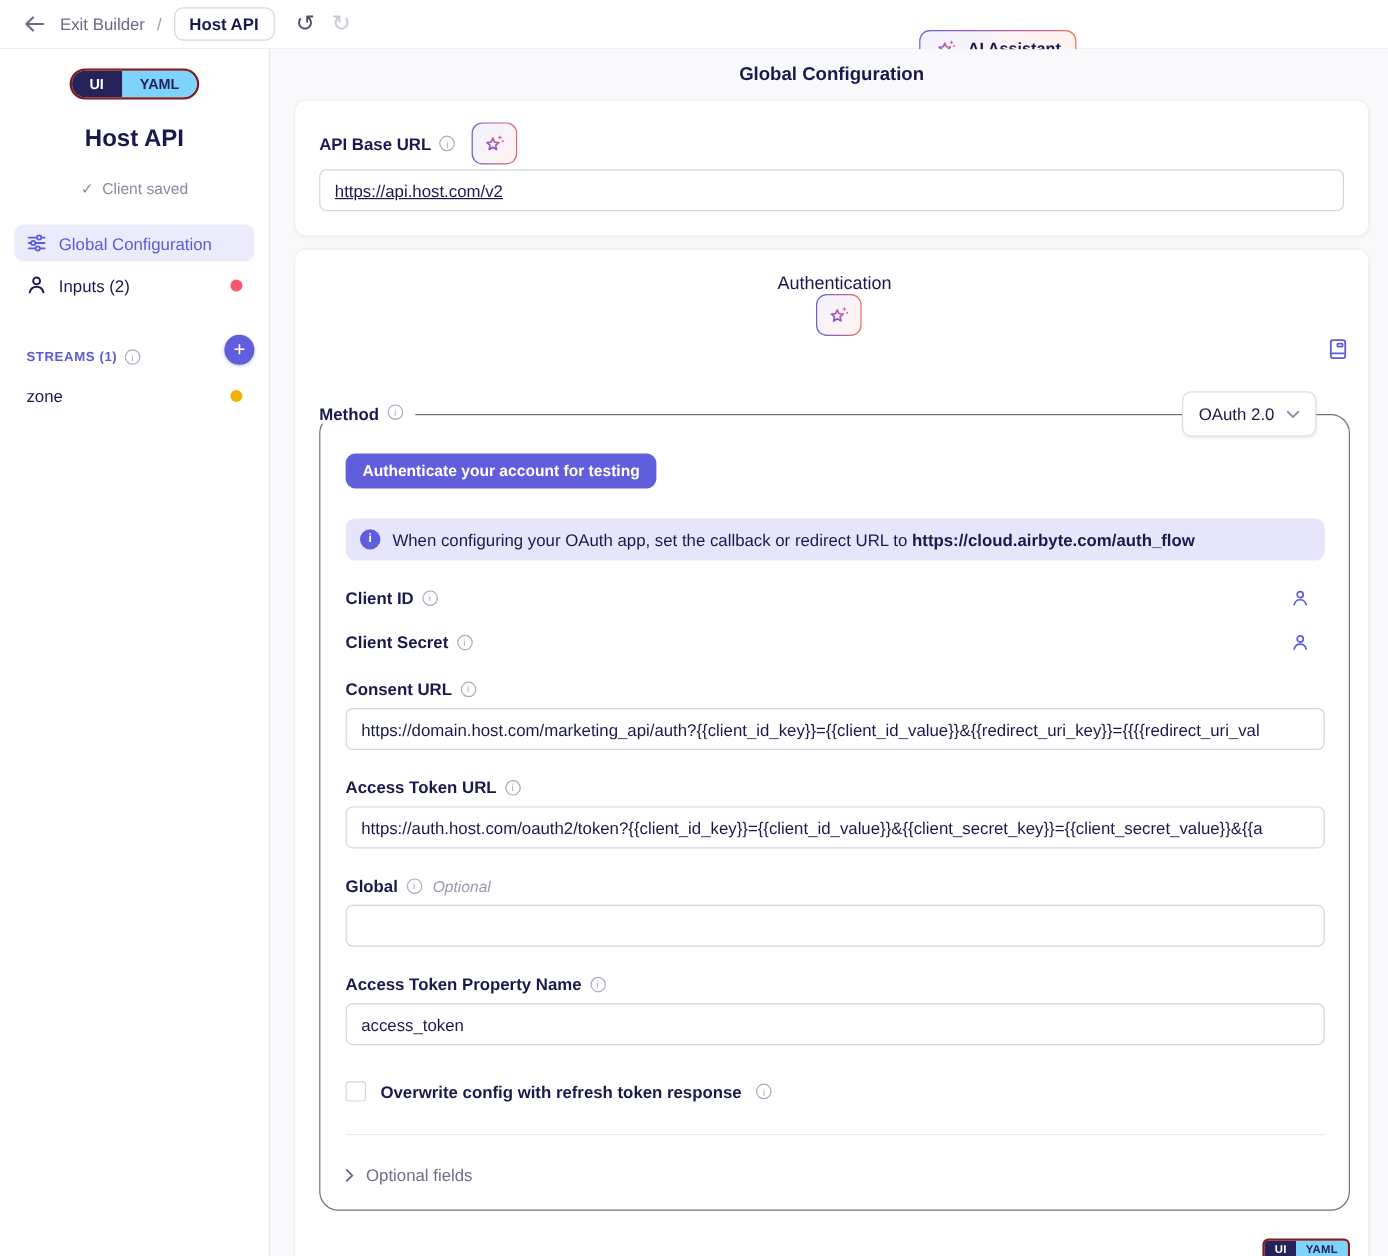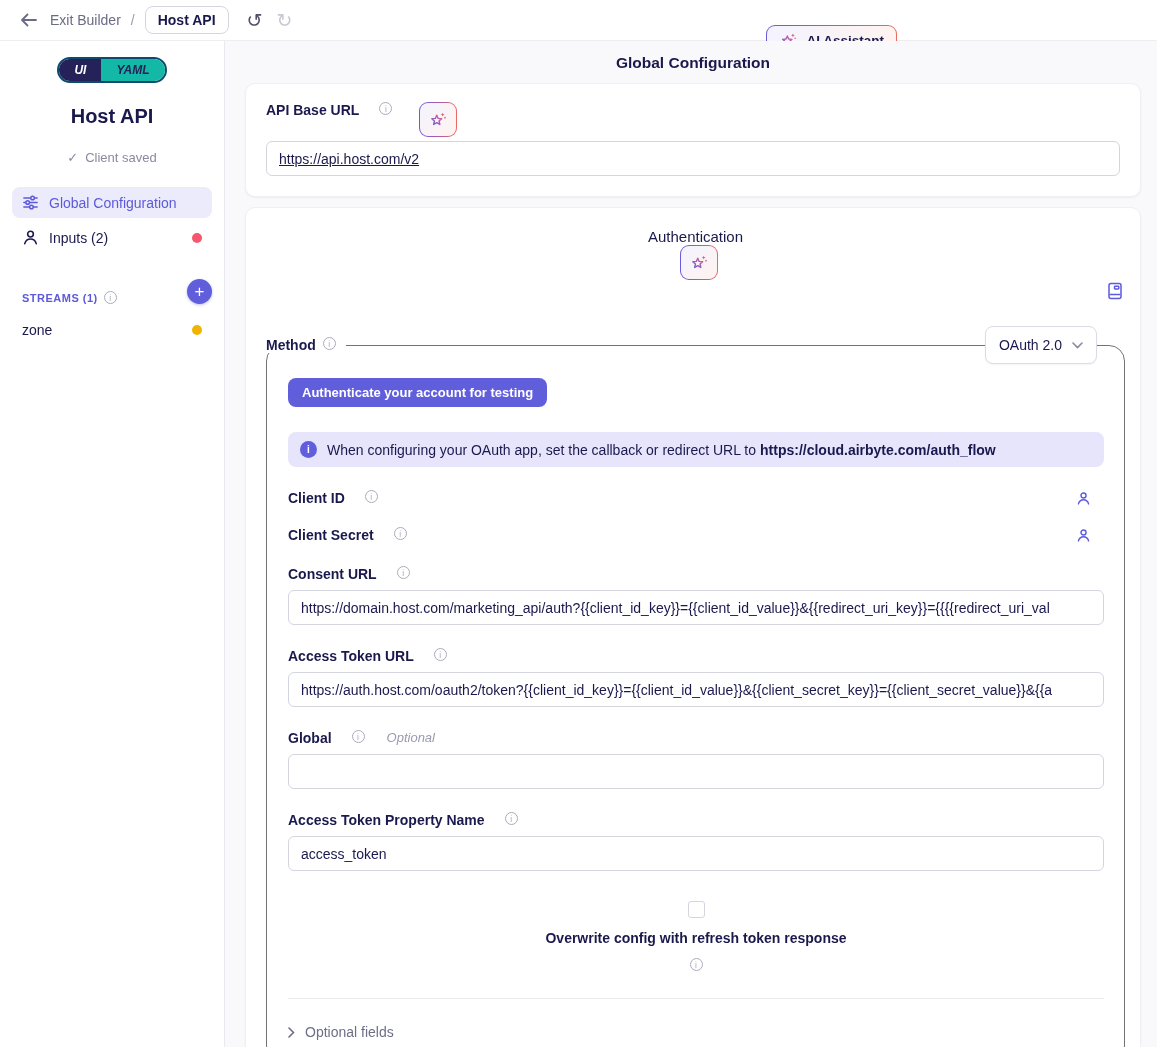--- a/index.html
+++ b/index.html
@@ -21,43 +21,43 @@
   .undo { color:#4F4F68; }
   .redo { color:#C9C9D6; margin-left:6px; }
   .grad-border { background:linear-gradient(90deg,#6A5BDC,#B05CA8 55%,#EC6A5C); padding:1px; border-radius:9px; display:inline-block; }
   .ai-assistant { margin-left:auto; margin-right:244px; cursor:pointer;margin-top:40px; }
   .ai-assistant .grad-inner { display:flex; align-items:center; gap:8px; background:linear-gradient(90deg,#F4F3FF,#FFF3F0); border-radius:8px; padding:5px 12px; }
   .ai-assistant-label { font-weight:700; font-size:13.5px; color:#1A194D; }
   
   .layout { display:flex; height:1006px; }
   
   .sidebar { width:225px; min-width:225px; background:#fff; border-right:1px solid #E9E9EF; padding:16px 12px 0; }
-  .toggle { display:flex; border:2px solid #0c4a6e; border-radius:14px; overflow:hidden; width:max-content; cursor:pointer;font-style:italic; }
+  .toggle { display:flex; border:2px solid #7f1d1d; border-radius:14px; overflow:hidden; width:max-content; cursor:pointer; }
   .toggle-lg { margin:0 auto; }
-  .toggle-seg { font-weight:700; font-size:12px; padding:4px 15px; color:#242258; background:#14b8a6; }
+  .toggle-seg { font-weight:700; font-size:12px; padding:4px 15px; color:#242258; background:#7dd3fc; }
   .toggle-seg.active { background:#242258; color:#fff; }
   .sb-title { text-align:center; font-size:20px; font-weight:700; margin-top:22px; }
   .sb-status { display:flex; justify-content:center; align-items:center; gap:7px; color:#8A8AA0; font-size:13px; margin-top:22px; }
   .check-glyph { color:#8A8AA0; font-size:13px; }
   .nav { margin-top:22px; display:flex; flex-direction:column; gap:4px; }
   .nav-item { display:flex; align-items:center; gap:10px; height:31px; border-radius:8px; padding:0 10px; font-size:14px; color:#1A194D; cursor:pointer; }
   .nav-item.active { background:#ECEBFC; color:#5C5ADB; }
   .dot { width:10px; height:10px; border-radius:50%; margin-left:auto; }
   .streams-head { display:flex; align-items:flex-end; margin-top:26px; padding-left:10px; }
   .streams-label { color:#5C5ADB; font-size:11px; font-weight:700; letter-spacing:.5px; }
   .streams-head .info-icon { margin-left:6px; }
   .add-btn { margin-left:auto; width:25px; height:25px; border-radius:50%; background:#615EDB; color:#fff; border:none; font-size:17px; line-height:1; display:flex; align-items:center; justify-content:center; cursor:pointer; box-shadow:0 1px 3px rgba(97,94,219,.4); }
   .stream-item { display:flex; align-items:center; margin-top:14px; padding:0 10px; font-size:14px; cursor:pointer; height:24px; }
   
   .main { flex:1; background:#F9F9FB; padding:13px 16px 0 20px; overflow:hidden; }
   .main-heading { text-align:center; font-size:15.5px; font-weight:700; margin-bottom:11px; }
   .card { background:#fff; border:1px solid #F0F0F4; border-radius:10px; box-shadow:0 1px 2px rgba(26,25,77,.06); }
   .card1 { padding:18px 20px 20px; margin-bottom:10px; }
   .card2 { padding:20px 15px 19px 20px; }
-  .label-row { display:flex; align-items:flex-start; gap:20px; }
+  .label-row { display:flex; align-items:center; gap:7px; }
   .field-label { font-size:14px; font-weight:600; }
   .info-icon { width:13px; height:13px; border:1px solid #ABABBF; border-radius:50%; color:#ABABBF; font-size:8.5px; display:inline-flex; align-items:center; justify-content:center; font-style:normal; cursor:pointer; flex:none; }
   .ai-mini { margin-left:7px; cursor:pointer; }
   .ai-mini .grad-inner { display:flex; align-items:center; justify-content:center; width:36px; height:33px; border-radius:8px; background:linear-gradient(135deg,#F4F3FF,#FFF3F0); }
   .text-input { width:100%; height:35px; border:1px solid #D5D5E0; border-radius:6px; padding:0 12px; font-size:14px; color:#1A194D; font-family:"Liberation Sans",sans-serif; background:#fff; outline:none; white-space:nowrap; overflow:hidden; text-overflow:clip; }
   .url-underline { text-decoration:underline; }
   .auth-header { display:flex; align-items:center;flex-direction:column; }
   .auth-title { font-size:15px; font-weight:500; }
   .book-btn { margin-left:auto; background:none; border:none; cursor:pointer; padding:2px; }
   .method-row { display:flex; align-items:center; height:38px; margin-top:21px; position:relative; z-index:2; }
@@ -69,21 +69,21 @@
   .primary-btn { background:#615EDB; color:#fff; border:none; border-radius:8px; font-size:13px; font-weight:600; padding:7px 14px; cursor:pointer; font-family:"Liberation Sans",sans-serif; }
   .callout { margin-top:25px; background:#E7E5FC; border-radius:8px; min-height:35px; display:flex; align-items:center; gap:10px; padding:6px 12px; font-size:14px; }
   .callout-info { width:17px; height:17px; border-radius:50%; background:#615EDB; color:#fff; font-size:10px; font-weight:700; display:flex; align-items:center; justify-content:center; flex:none; font-style:normal; }
   .callout b { margin-left:4px; }
   .secret-row { display:flex; align-items:center; margin-top:23px; padding-right:13px; }
   .secret-row .label-row { flex:1; }
   .user-btn { background:none; border:none; cursor:pointer; padding:0; display:flex; }
   .field-block { margin-top:23px; }
   .field-block .text-input { margin-top:8px; }
   .optional-note { color:#9A9AB0; font-style:italic; font-size:13px; margin-left:2px; }
-  .checkbox-row { display:flex; align-items:center; gap:12px; margin-top:30px;flex-direction:column; }
+  .checkbox-row { display:flex; align-items:center; gap:12px; margin-top:30px; }
   .checkbox { width:17px; height:17px; border:1px solid #D5D5E0; border-radius:3px; background:#fff; cursor:pointer; flex:none; }
   .group-divider { border-top:1px solid #EAEAEF; margin-top:27px; }
   .optional-row { display:flex; align-items:center; gap:10px; margin-top:25px; color:#6E6E87; cursor:pointer; }
   .toggle-row { display:flex; justify-content:flex-end; margin-top:23px; }
   .toggle-sm { border-width:2px; border-radius:5px; }
   .toggle-sm .toggle-seg { font-size:9.5px; padding:2px 8px; letter-spacing:.2px; }
 </style>
 </head>
 <body>
 

